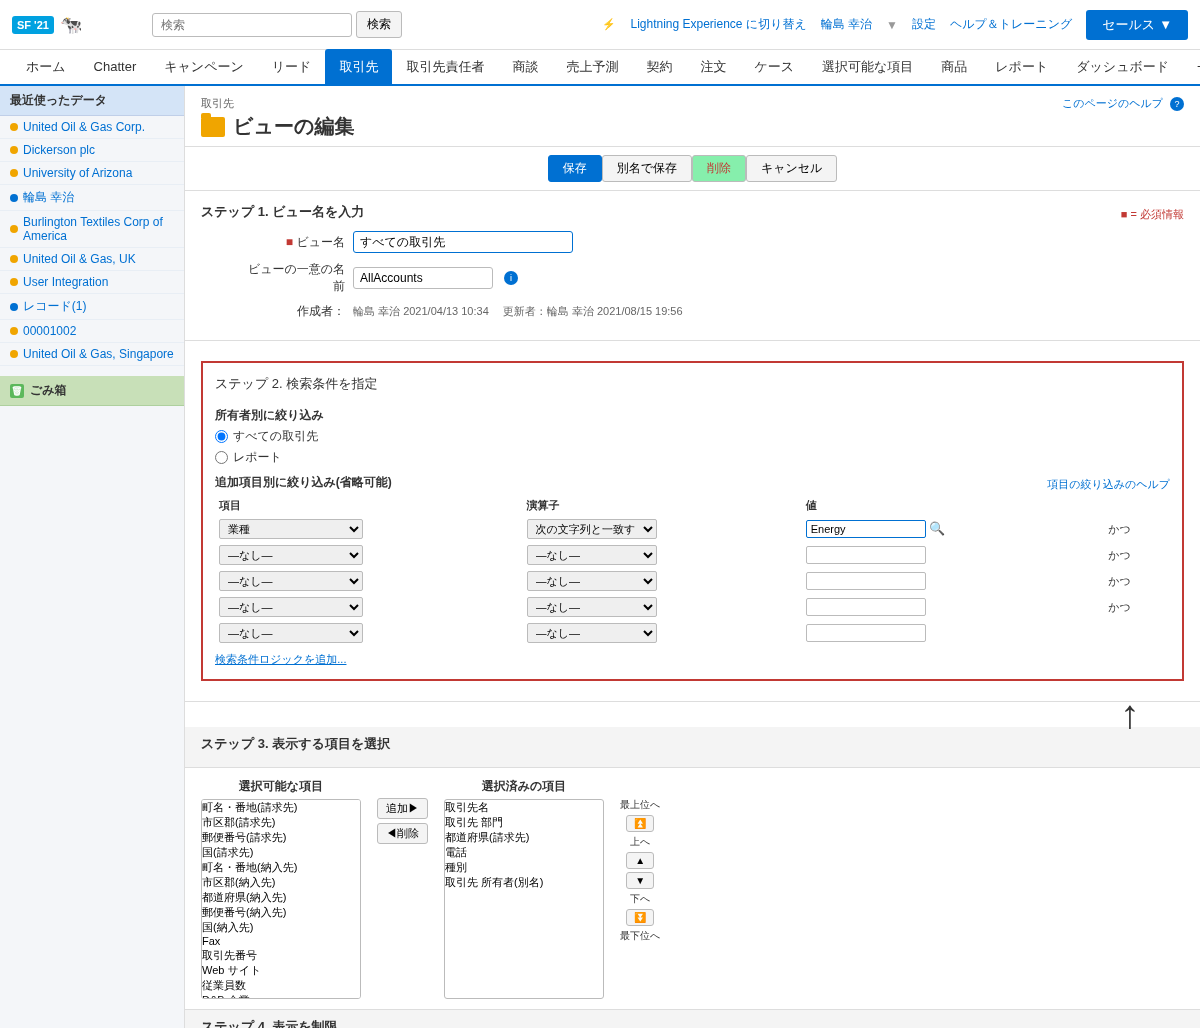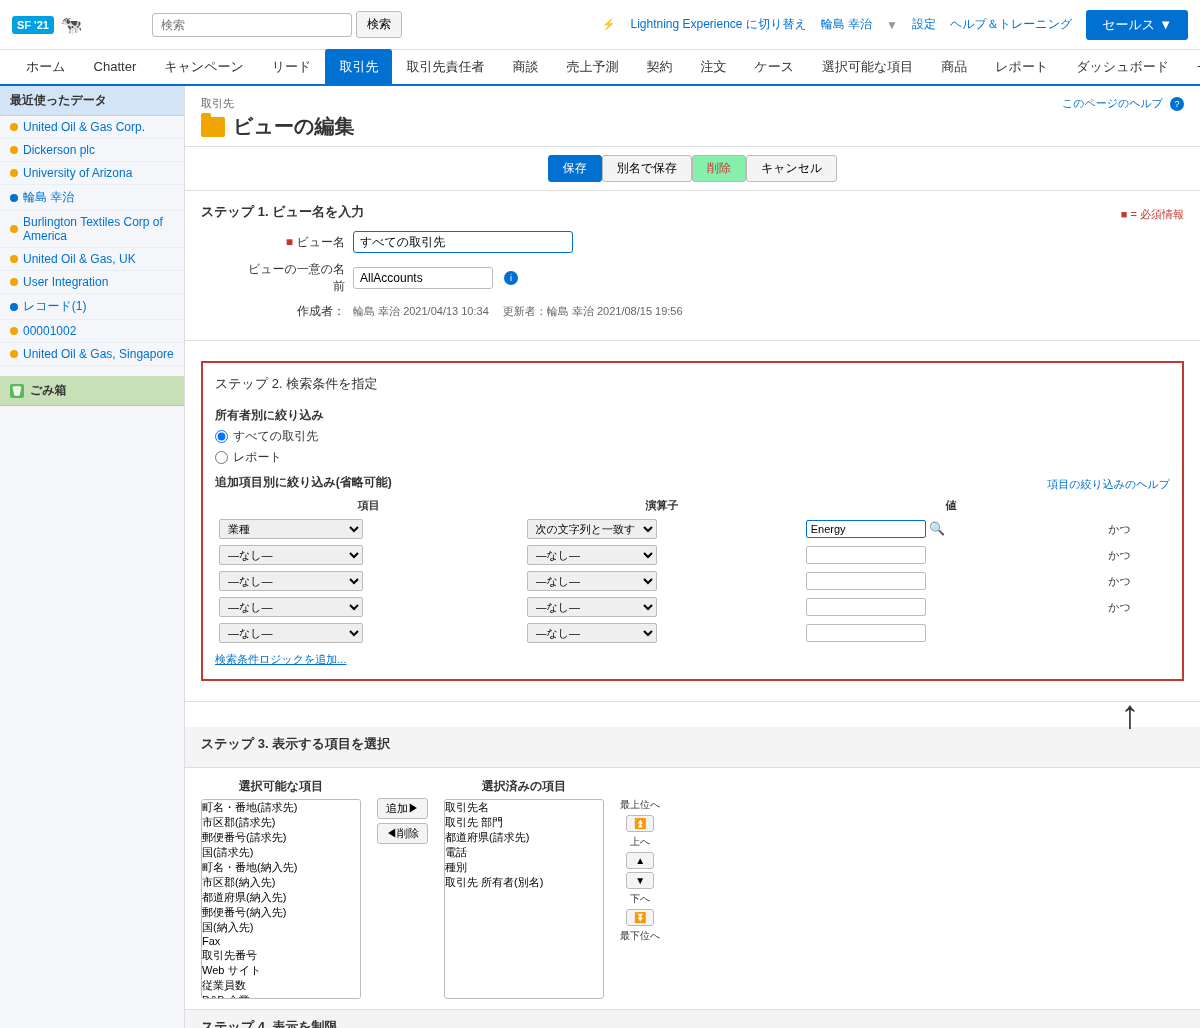--- a/index.html
+++ b/index.html
@@ -260,21 +260,21 @@
       font-size: 13px;
       font-weight: normal;
       margin-bottom: 14px;
       color: #333;
     }
     .filter-table { width: 100%; border-collapse: collapse; }
     .filter-table th {
       font-size: 11px;
       font-weight: bold;
       padding: 3px 4px;
-      text-align: center;
+      text-align: left;
     }
     .filter-table td { padding: 3px 4px; }
     .filter-select {
       border: 1px solid #bbb;
       border-radius: 2px;
       padding: 2px 4px;
       font-size: 11px;
       width: 144px;
     }
     .filter-input {

